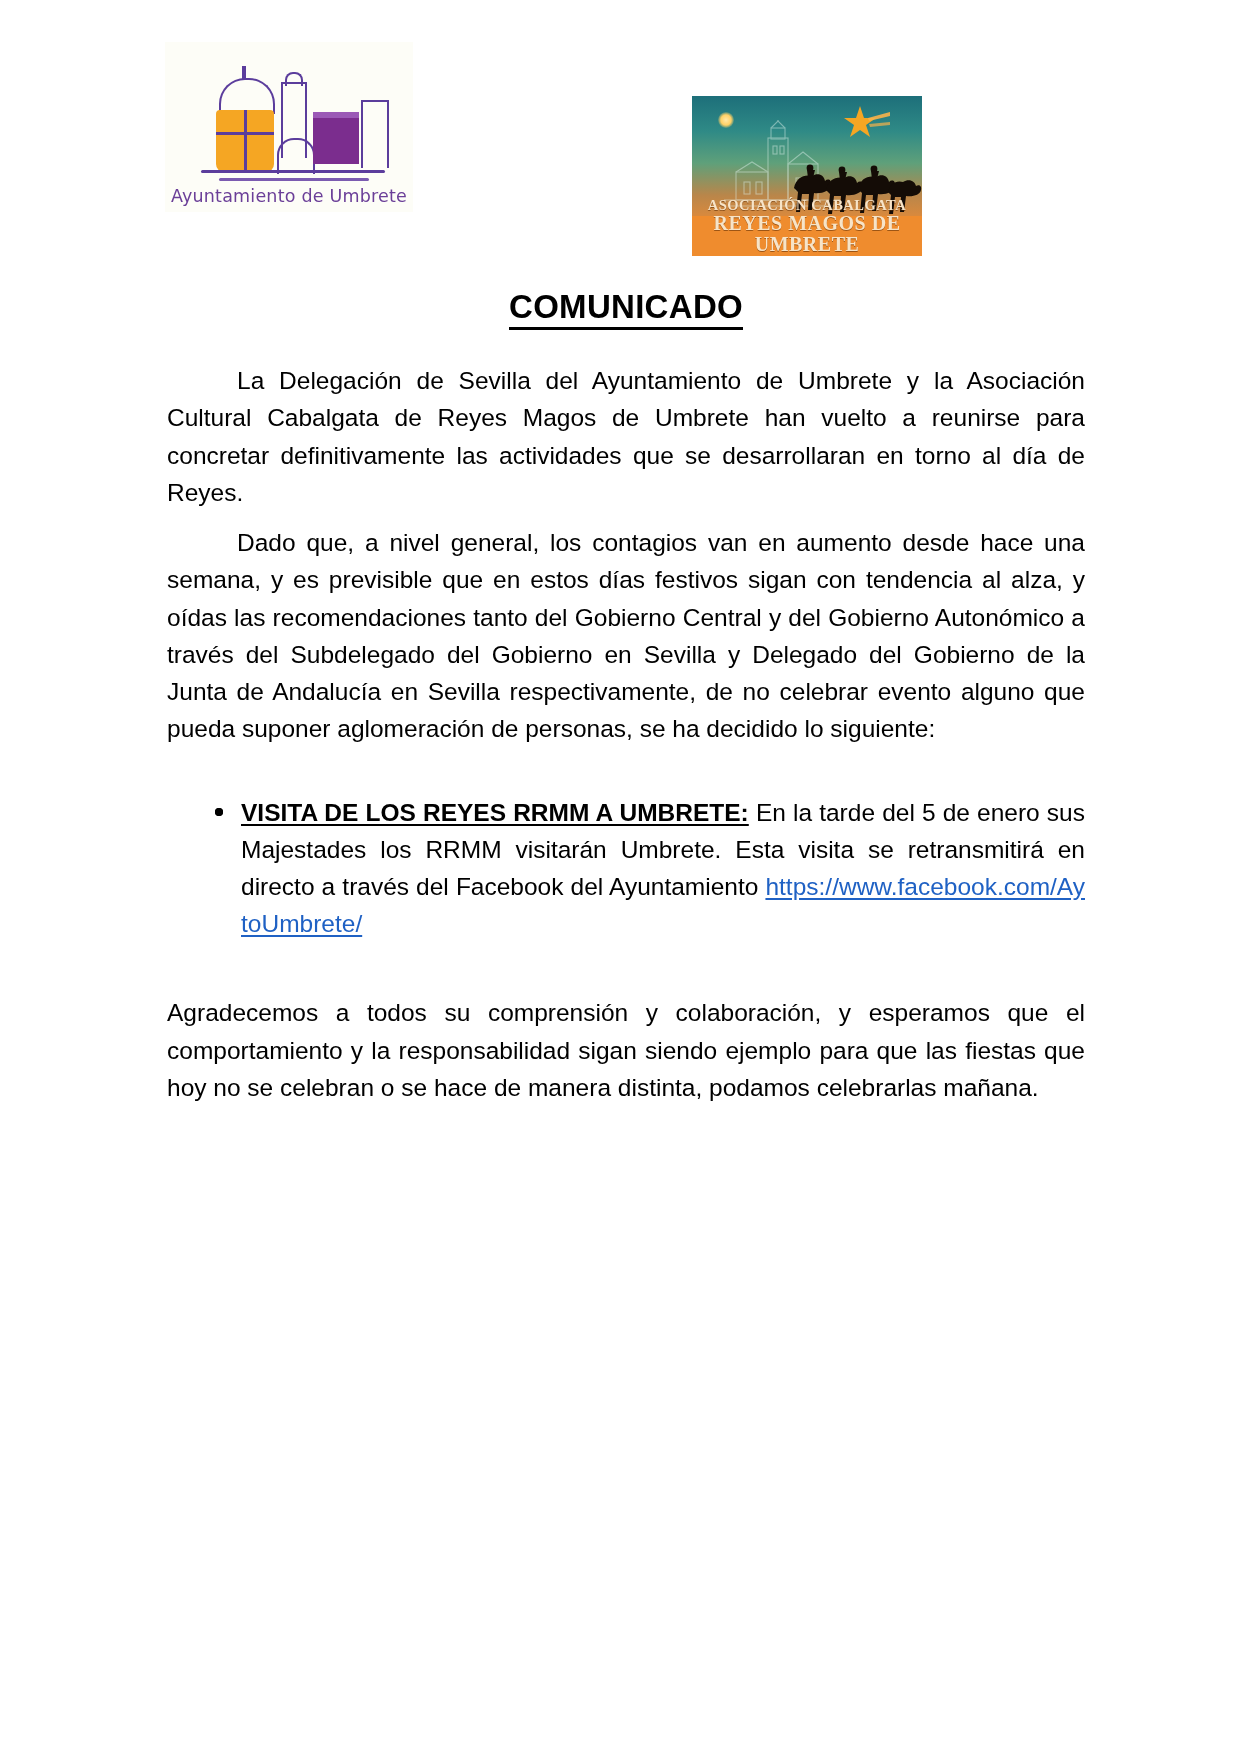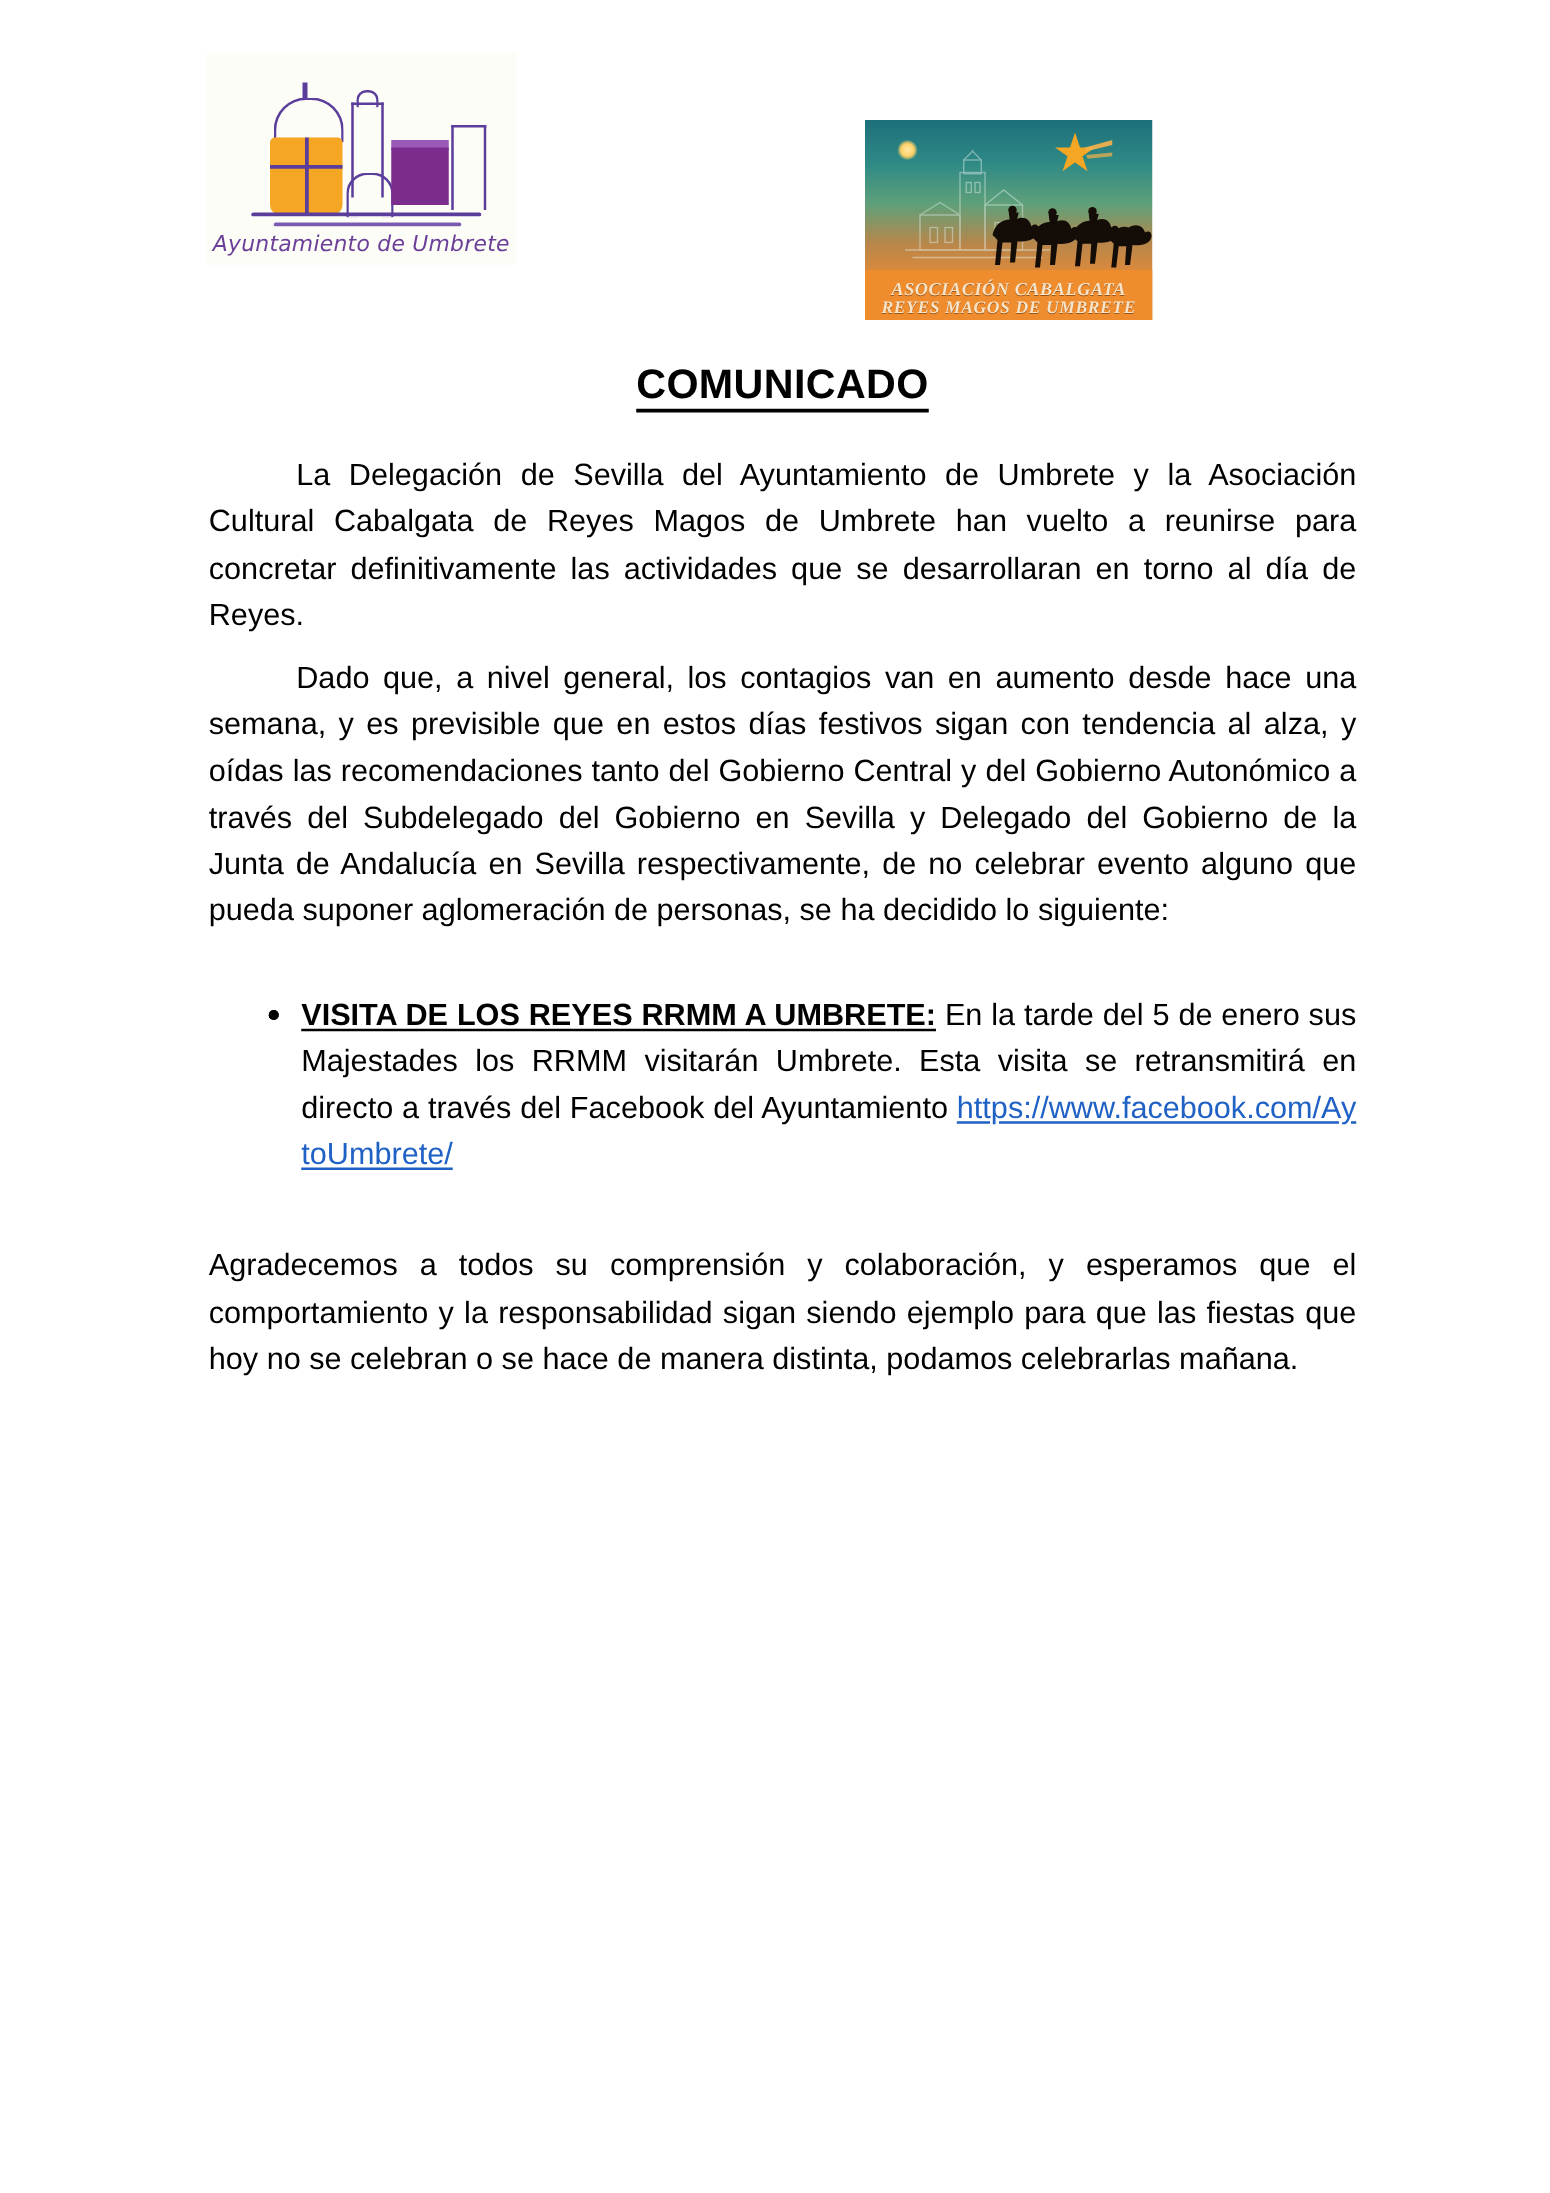--- a/index.html
+++ b/index.html
@@ -21,21 +21,20 @@
     height: 1754px;
     box-sizing: border-box;
     padding: 0;
     position: relative;
   }
 
   
   .logo-row {
     position: relative;
     height: 230px;
-    font-style: italic;
   }
 
   .logo-ayto {
     position: absolute;
     left: 165px;
     top: 42px;
     width: 248px;
     height: 170px;
     background: #fdfdf7;
     display: flex;
@@ -201,21 +200,21 @@
     width: 100%;
     text-align: center;
     font-family: "Liberation Serif", serif;
     font-weight: 700;
     color: #f7e4c8;
     line-height: 1.02;
     letter-spacing: 0.5px;
     text-shadow: 0 1px 0 rgba(90,40,0,0.55);
   }
   .cab-band-text .l1 { display:block; font-size: 14.5px; }
-  .cab-band-text .l2 { display:block; font-size: 14px; }
+  .cab-band-text .l2 { display:block; font-size: 20px; }
 
   
   .doc {
     padding: 0 155px 0 155px;
     box-sizing: border-box;
     font-size: 24.5px;
     line-height: 1.52;
     margin-left: 12px;
   }
   .title {

